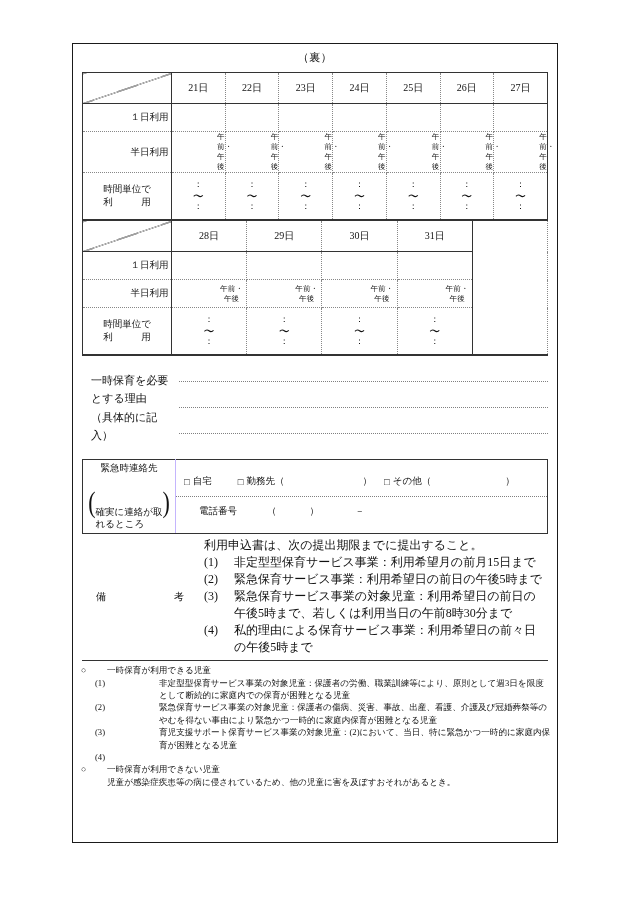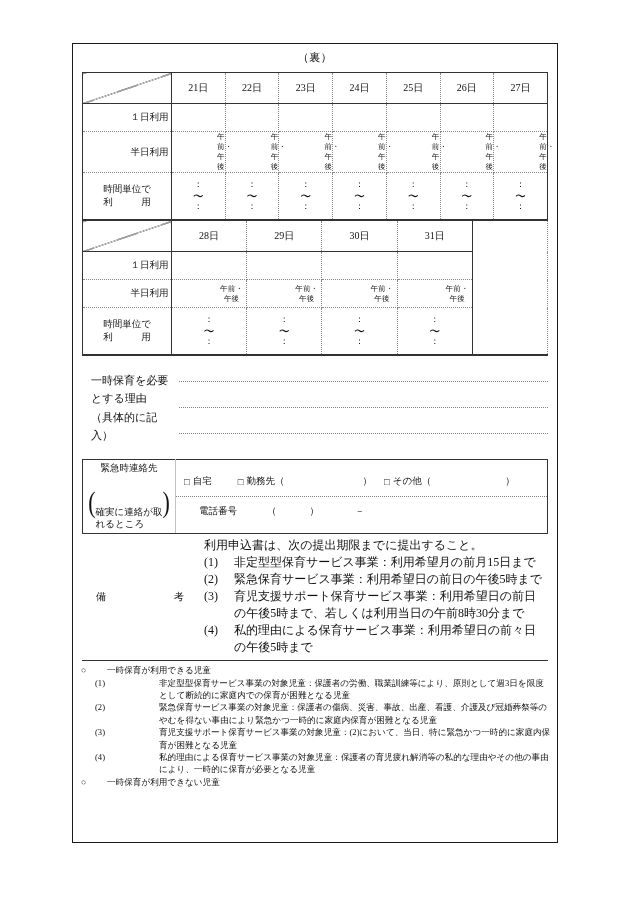--- a/index.html
+++ b/index.html
@@ -393,21 +393,21 @@
         <div class="rm-item">
           <span class="num">(1)</span>
           <span class="txt">非定型型保育サービス事業：利用希望月の前月15日まで</span>
         </div>
         <div class="rm-item">
           <span class="num">(2)</span>
           <span class="txt">緊急保育サービス事業：利用希望日の前日の午後5時まで</span>
         </div>
         <div class="rm-item">
           <span class="num">(3)</span>
-          <span class="txt">育児支援サポート保育サービス事業：利用希望日の前日の午後5時まで、若しくは利用当日の午前8時30分まで</span>
+          <span class="txt">緊急保育サービス事業の対象児童：利用希望日の前日の午後5時まで、若しくは利用当日の午前8時30分まで</span>
         </div>
         <div class="rm-item">
           <span class="num">(4)</span>
           <span class="txt">私的理由による保育サービス事業：利用希望日の前々日の午後5時まで</span>
         </div>
       </td>
     </tr>
   </tbody>
     </table>
 
@@ -424,23 +424,23 @@
     <div class="note-li">
       <span class="num">(2)</span>
       <span class="txt">緊急保育サービス事業の対象児童：保護者の傷病、災害、事故、出産、看護、介護及び冠婚葬祭等のやむを得ない事由により緊急かつ一時的に家庭内保育が困難となる児童</span>
     </div>
     <div class="note-li">
       <span class="num">(3)</span>
       <span class="txt">育児支援サポート保育サービス事業の対象児童：(2)において、当日、特に緊急かつ一時的に家庭内保育が困難となる児童</span>
     </div>
     <div class="note-li">
       <span class="num">(4)</span>
-      <span class="txt">私的理由による保育サービス事業の対象児童：保護者の育児疲れ解消等の私的な理由やその他の事由により、一時的に保育が必要となる児童</span>
     </div>
 
     <div class="note-head">
       <span class="mk">○</span>
       <span>一時保育が利用できない児童</span>
     </div>
+    <div class="note-plain">児童が感染症疾患等の病に侵されているため、他の児童に害を及ぼすおそれがあるとき。</div>
 
   </div>
 
 </div>
 
 </body></html>

